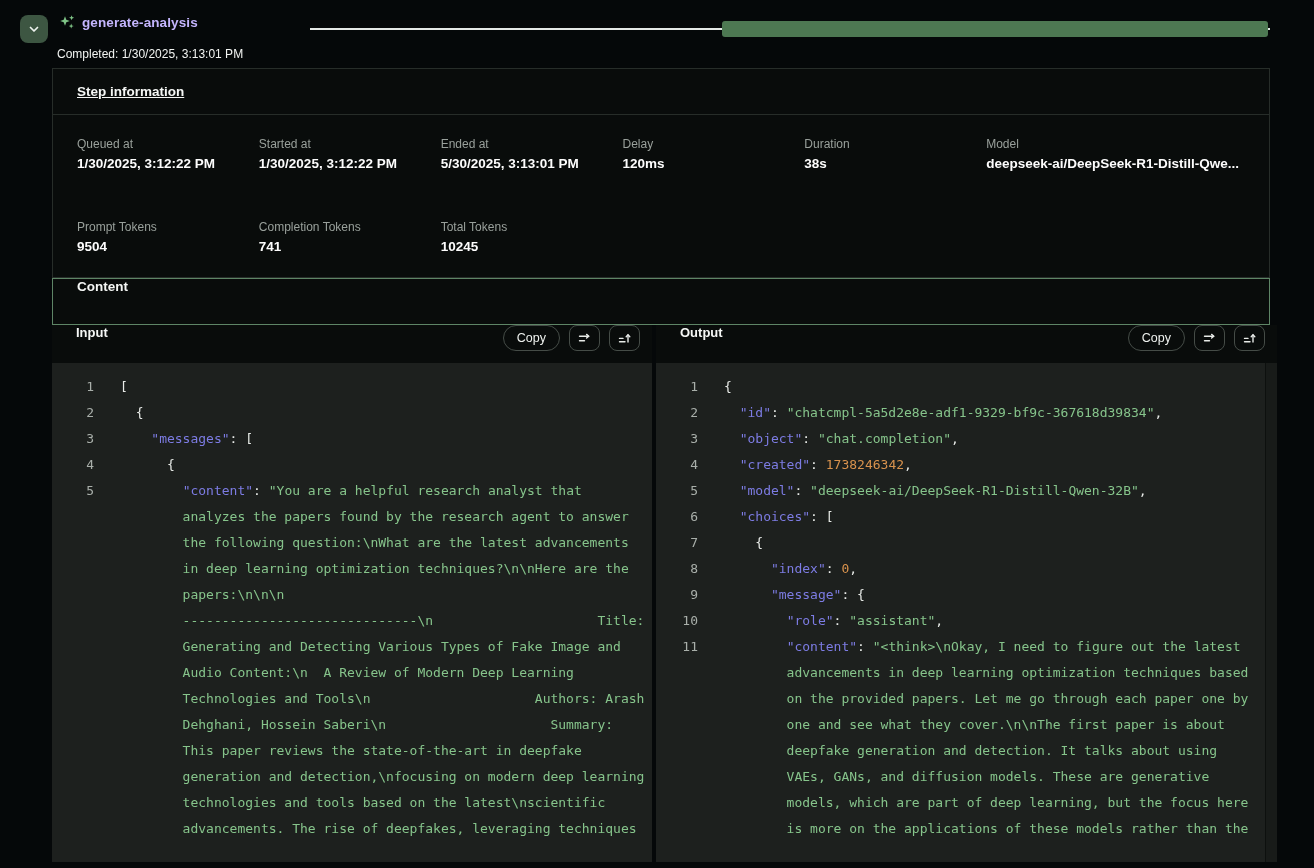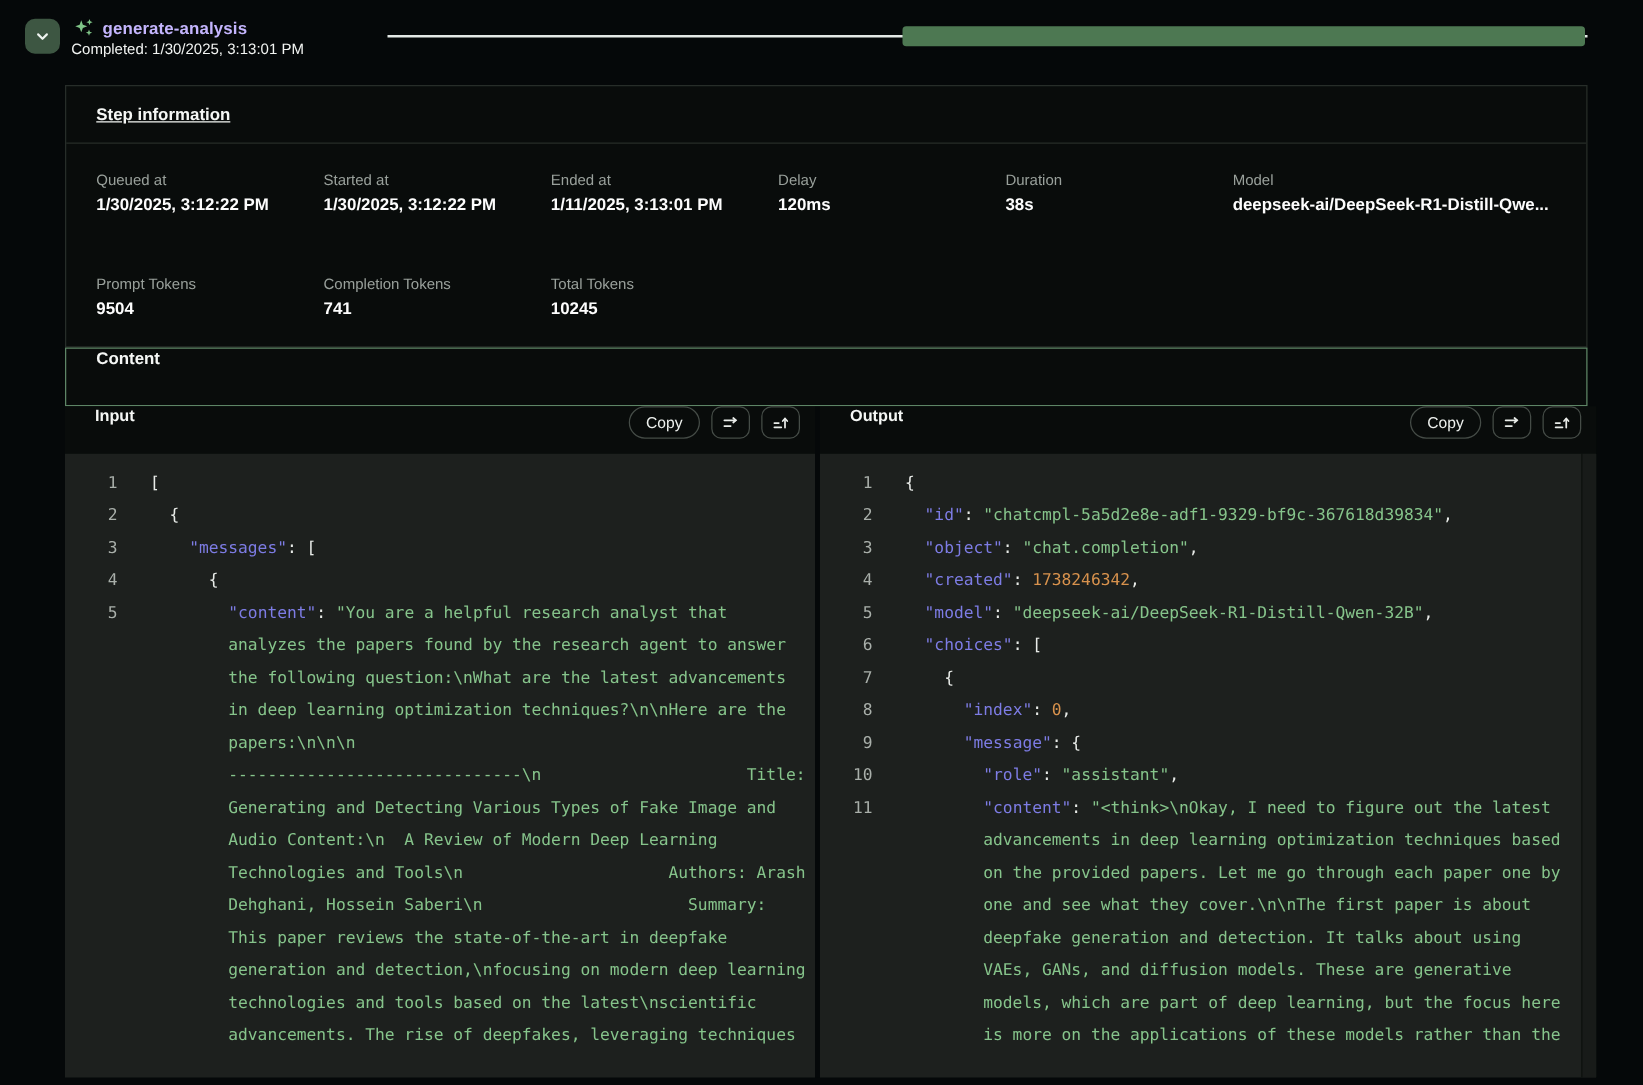--- a/index.html
+++ b/index.html
@@ -7,21 +7,21 @@
   body { background:#050809; font-family:"Liberation Sans", sans-serif; color:#fff; position:relative; }
 
   
   .top-header { position:relative; height:68px; }
   .collapse-btn { position:absolute; left:20px; top:15px; width:28px; height:28px;
     background:#3d5642; border:none; border-radius:8px; cursor:pointer;
     display:flex; align-items:center; justify-content:center; }
   .title-block { position:absolute; left:57px; top:12px; }
   .title-row { display:flex; align-items:center; gap:6px; height:20px; padding-left:2px; }
   .step-title { color:#c4b5fd; font-size:13.5px; font-weight:700; letter-spacing:.1px; }
-  .step-completed { margin-top:0; font-size:12px; color:#f2f4f2; }
+  .step-completed { margin-top:15px; font-size:12px; color:#f2f4f2; }
   .timeline-track { position:absolute; left:310px; top:28px; width:960px; height:2px; background:#e4e9e6; }
   .duration-bar { position:absolute; left:722px; top:21px; width:546px; height:16px; background:#4d7852; border-radius:3px; }
 
   
   .section { margin:0 44px 0 52px; border:1px solid #272d29; background:#090c0b; }
   .section-header { height:46px; display:flex; align-items:center; padding-left:24px;
     font-size:13.5px; font-weight:600; color:#f5f7f5; border-bottom:1px solid #272d29;text-decoration:underline; }
   .info-grid { display:grid; grid-template-columns:repeat(6,1fr); padding:13px 24px 14px;gap:31px; }
   .info-cell { padding:9px 6px 9px 0; }
   .info-label { font-size:12px; color:#99a09b; margin-bottom:5px; }
@@ -91,21 +91,21 @@
       <div class="info-cell">
         <div class="info-label">Queued at</div>
         <div class="info-value">1/30/2025, 3:12:22 PM</div>
       </div>
       <div class="info-cell">
         <div class="info-label">Started at</div>
         <div class="info-value">1/30/2025, 3:12:22 PM</div>
       </div>
       <div class="info-cell">
         <div class="info-label">Ended at</div>
-        <div class="info-value">1/11/2025, 3:13:01 PM</div>
+        <div class="info-value">5/30/2025, 3:13:01 PM</div>
       </div>
       <div class="info-cell">
         <div class="info-label">Delay</div>
         <div class="info-value">120ms</div>
       </div>
       <div class="info-cell">
         <div class="info-label">Duration</div>
         <div class="info-value">38s</div>
       </div>
       <div class="info-cell">

